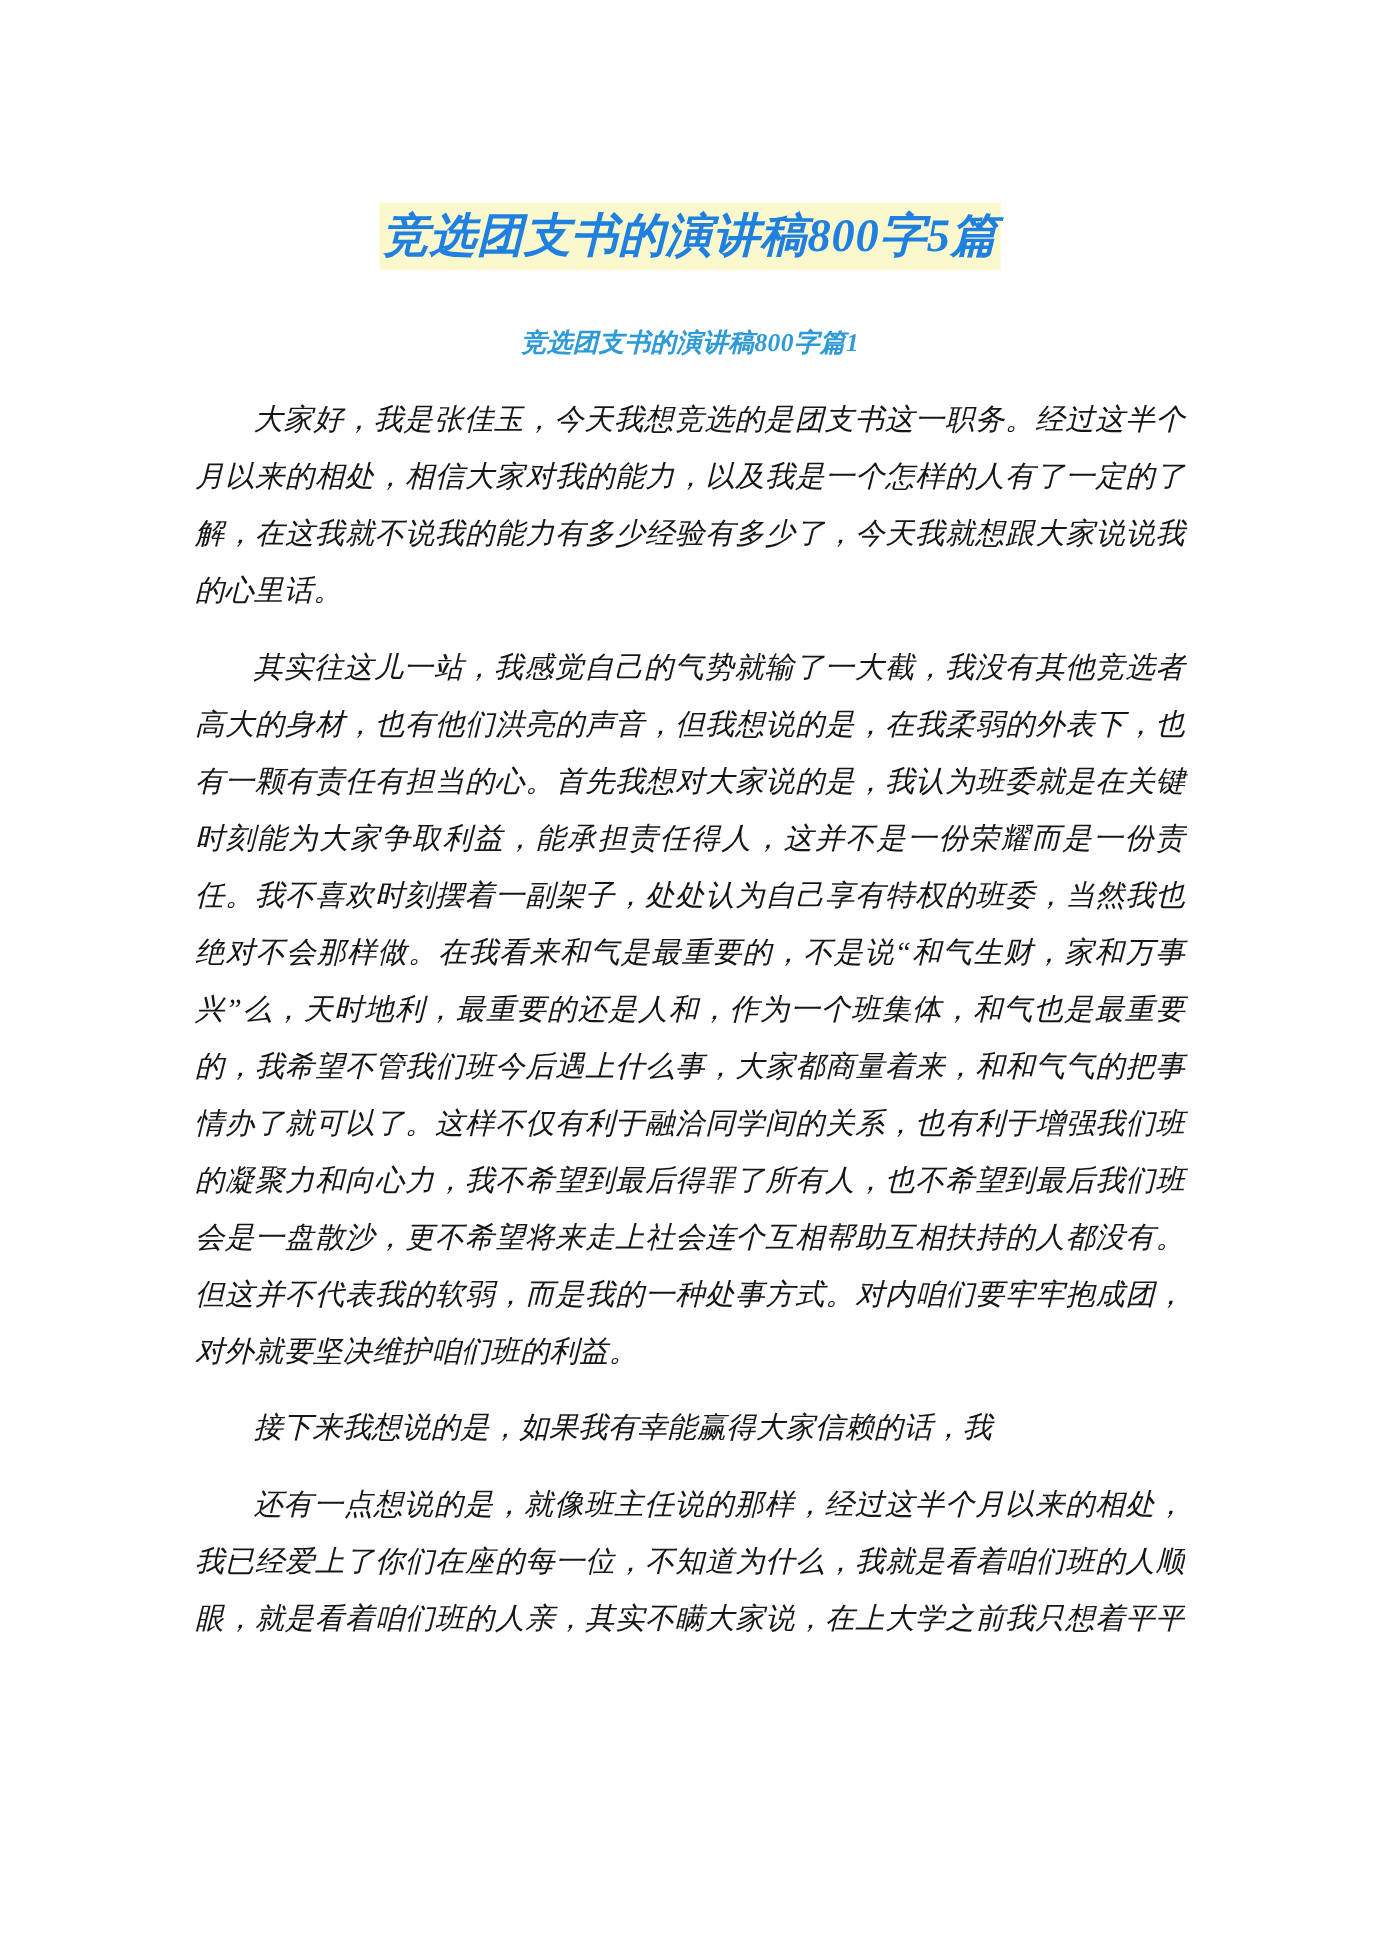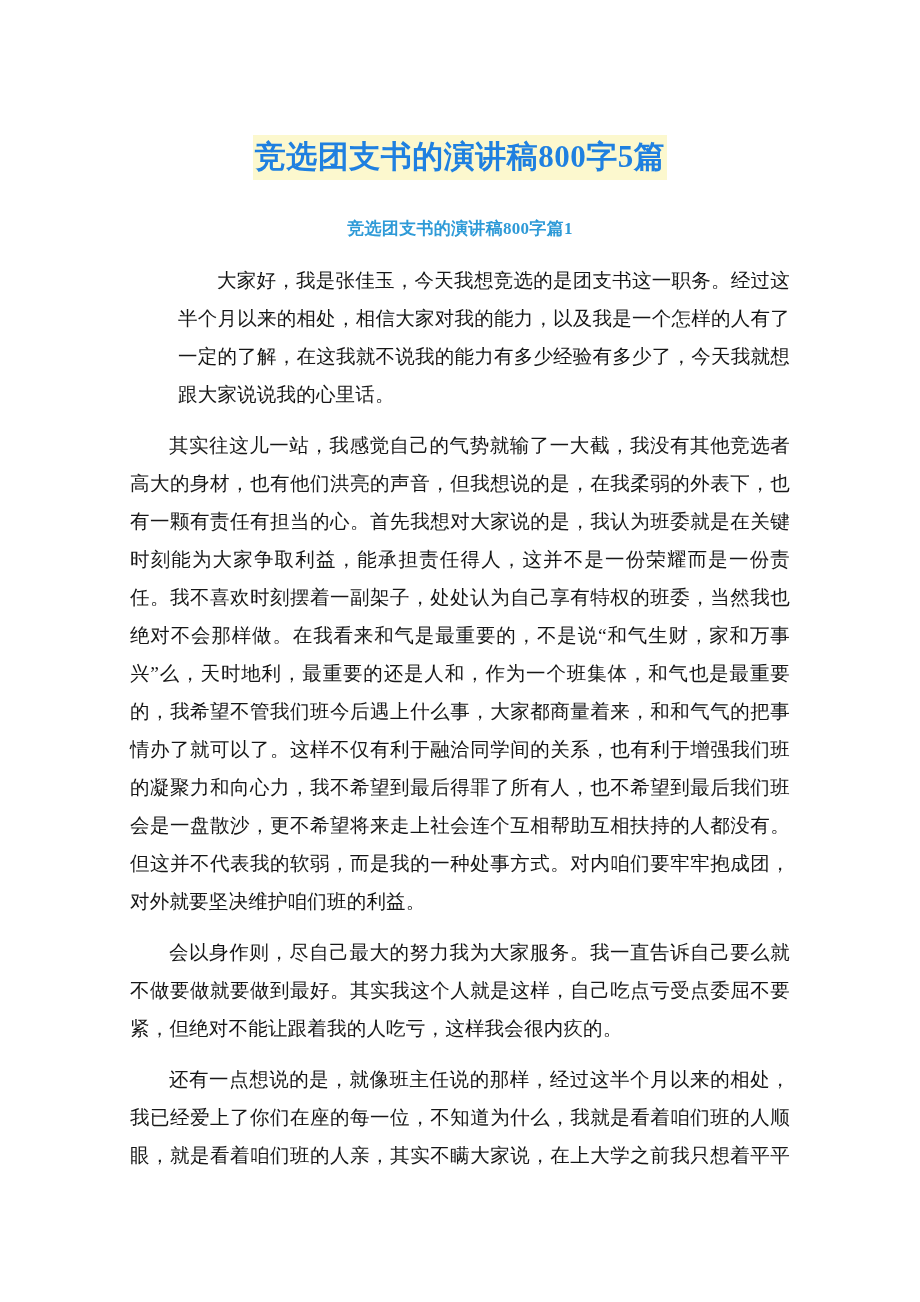--- a/index.html
+++ b/index.html
@@ -15,20 +15,21 @@
     color: #1a1a1a;
     overflow: hidden;
   }
 
   .page {
     position: relative;
     width: 920px;
     height: 1166px;
     background: #ffffff;
     box-sizing: border-box;
+    font-style: italic;
   }
 
   .doc-body {
     position: absolute;
     left: 130px;
     top: 0;
     width: 660px;
   }
 
   
@@ -74,37 +75,36 @@
     color: #161616;
     text-align: justify;
     text-justify: inter-ideograph;
     text-indent: 2em;
     margin-top: 13px;
     letter-spacing: 0.2px;
   }
 
   .para:first-of-type {
     margin-top: 22px;
-    margin-left: 48px;
   }
 
   .para.last-clipped {
     max-height: 114px;
     overflow: hidden;
   }
 </style>
 </head>
 <body>
 
 <div class="page">
   <div class="doc-body">
 
     <h1 class="doc-title"><span class="title-inner">竞选团支书的演讲稿800字5篇</span></h1>
 
     <h2 class="doc-subtitle">竞选团支书的演讲稿800字篇1</h2>
 
     <p class="para">大家好，我是张佳玉，今天我想竞选的是团支书这一职务。经过这半个月以来的相处，相信大家对我的能力，以及我是一个怎样的人有了一定的了解，在这我就不说我的能力有多少经验有多少了，今天我就想跟大家说说我的心里话。</p>
     <p class="para">其实往这儿一站，我感觉自己的气势就输了一大截，我没有其他竞选者高大的身材，也有他们洪亮的声音，但我想说的是，在我柔弱的外表下，也有一颗有责任有担当的心。首先我想对大家说的是，我认为班委就是在关键时刻能为大家争取利益，能承担责任得人，这并不是一份荣耀而是一份责任。我不喜欢时刻摆着一副架子，处处认为自己享有特权的班委，当然我也绝对不会那样做。在我看来和气是最重要的，不是说“和气生财，家和万事兴”么，天时地利，最重要的还是人和，作为一个班集体，和气也是最重要的，我希望不管我们班今后遇上什么事，大家都商量着来，和和气气的把事情办了就可以了。这样不仅有利于融洽同学间的关系，也有利于增强我们班的凝聚力和向心力，我不希望到最后得罪了所有人，也不希望到最后我们班会是一盘散沙，更不希望将来走上社会连个互相帮助互相扶持的人都没有。但这并不代表我的软弱，而是我的一种处事方式。对内咱们要牢牢抱成团，对外就要坚决维护咱们班的利益。</p>
-    <p class="para">会以身作则，尽自己最大的努力我为大家服务。我一直告诉自己要么就不做要做就要做到最好。其实我这个人就是这样，自己吃点亏受点委屈不要紧，但绝对不能让跟着我的人吃亏，这样我会很内疚的。</p>
+    <p class="para">接下来我想说的是，如果我有幸能赢得大家信赖的话，我</p>
     <p class="para last-clipped">还有一点想说的是，就像班主任说的那样，经过这半个月以来的相处，我已经爱上了你们在座的每一位，不知道为什么，我就是看着咱们班的人顺眼，就是看着咱们班的人亲，其实不瞒大家说，在上大学之前我只想着平平淡淡的度过这</p>
 
   </div>
 </div>
 
 </body></html>

